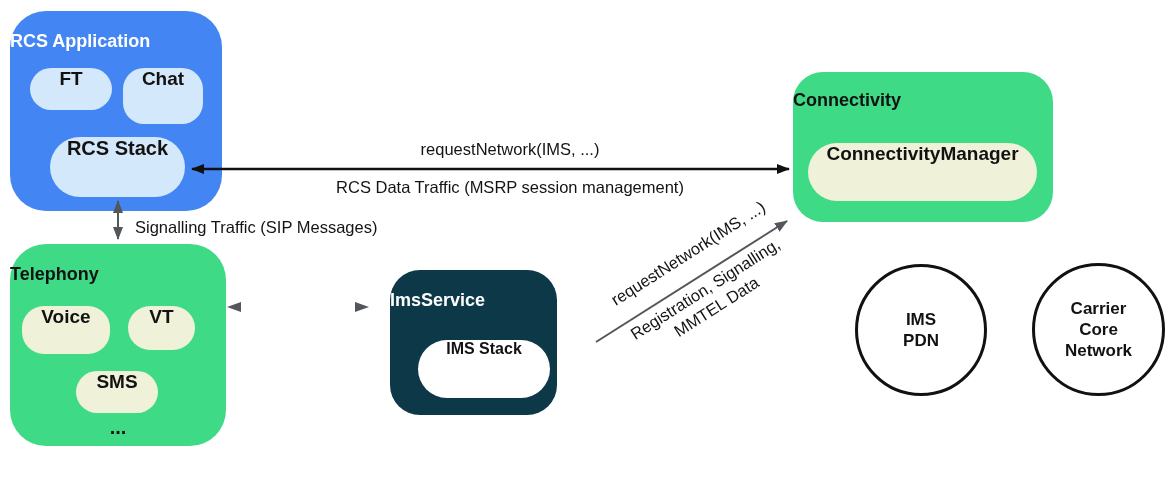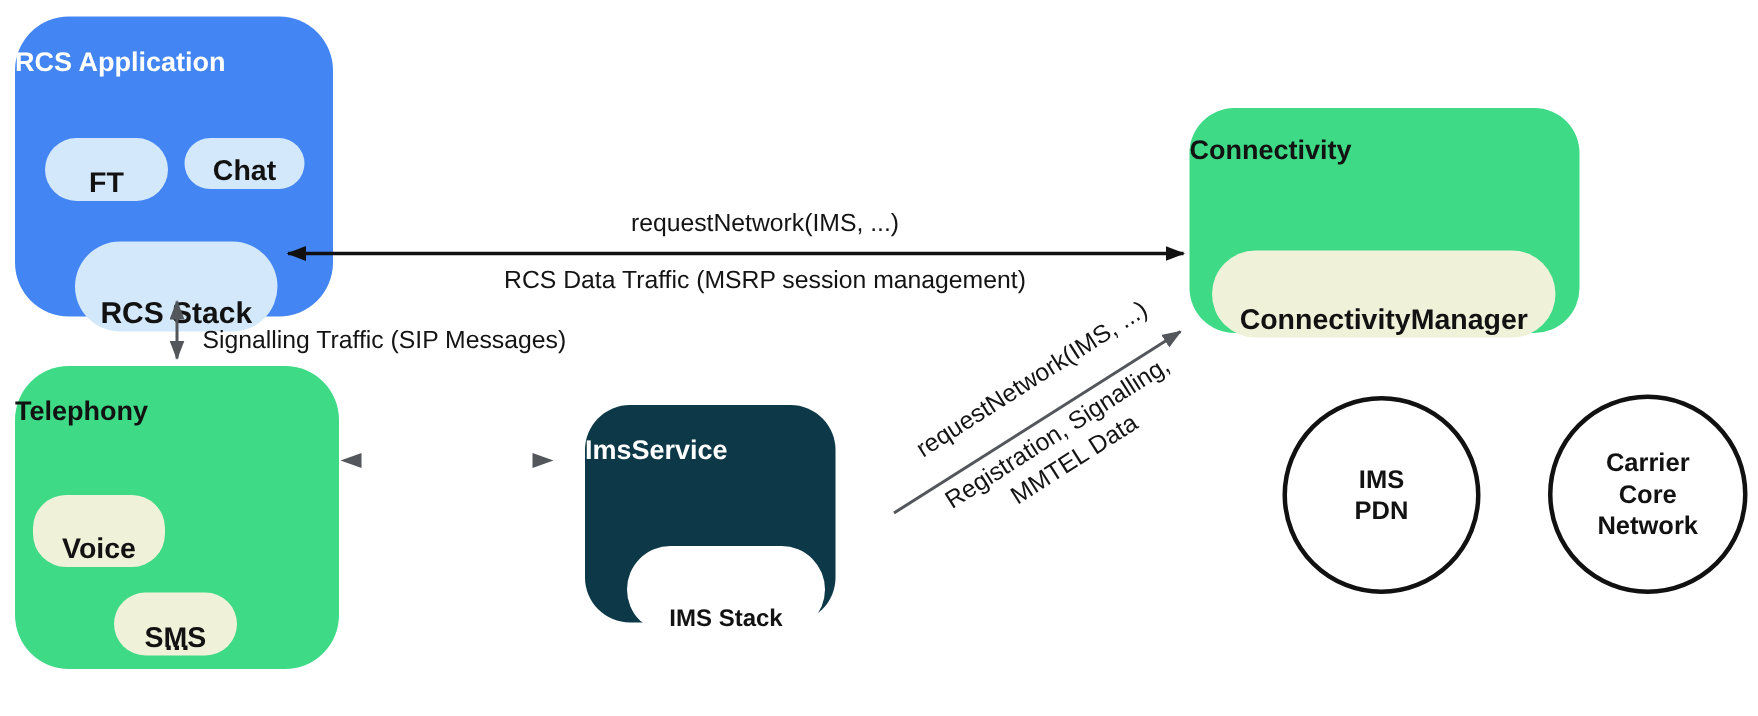--- a/index.html
+++ b/index.html
@@ -5,30 +5,30 @@
   html,body{margin:0;padding:0;background:#fff;}
   .canvas{
     position:relative;width:1172px;height:477px;overflow:hidden;
     background:var(--canvas-bg,#ffffff);
     font-family:"Liberation Sans","DejaVu Sans",sans-serif;
     color:var(--text-dark,#121212);
   }
   .box{position:absolute;z-index:1;}
   .box-title{position:absolute;left:0;right:0;text-align:left;
     font-weight:bold;font-size:18px;line-height:20px;}
-  .pill{position:absolute;display:flex;align-items:flex-end;justify-content:center;
-    font-weight:bold;font-size:19px;color:var(--text-dark,#121212);margin-top:24px;}
+  .pill{position:absolute;display:flex;align-items:flex-start;justify-content:center;
+    font-weight:bold;font-size:19px;color:var(--text-dark,#121212);}
 
   
   .rcs-app{left:10px;top:11px;width:212px;height:200px;border-radius:36px;
     background:var(--blue,#4385f3);}
   .rcs-app .box-title{top:20px;color:var(--text-light,#ffffff);}
   .pill-ft{left:20px;top:57px;width:82px;height:42px;border-radius:21px;
     background:var(--light-blue,#d3e8fa);}
-  .pill-chat{left:113px;top:57px;width:80px;height:34px;border-radius:21px;
+  .pill-chat{left:113px;top:57px;width:80px;height:56px;border-radius:21px;
     background:var(--light-blue,#d3e8fa);}
   .pill-rcs-stack{left:40px;top:126px;width:135px;height:60px;border-radius:30px;
     background:var(--light-blue,#d3e8fa);font-size:20px;}
 
   
   .telephony{left:10px;top:244px;width:216px;height:202px;border-radius:36px;
     background:var(--green,#3eda86);}
   .telephony .box-title{top:20px;}
   .pill-voice{left:12px;top:62px;width:88px;height:48px;border-radius:22px;
     background:var(--cream,#eff2d8);}
@@ -93,20 +93,23 @@
     <div class="pill pill-rcs-stack">
       <span>RCS Stack</span>
     </div>
   </div>
 
   <div class="box telephony">
     <div class="box-title">Telephony</div>
     <div class="pill pill-voice">
       <span>Voice</span>
     </div>
+    <div class="pill pill-vt">
+      <span>VT</span>
+    </div>
     <div class="pill pill-sms">
       <span>SMS</span>
     </div>
     <div class="telephony-more">...</div>
   </div>
 
   <div class="box ims-service">
     <div class="box-title">ImsService</div>
     <div class="pill pill-ims-stack">
       <span>IMS Stack</span>

